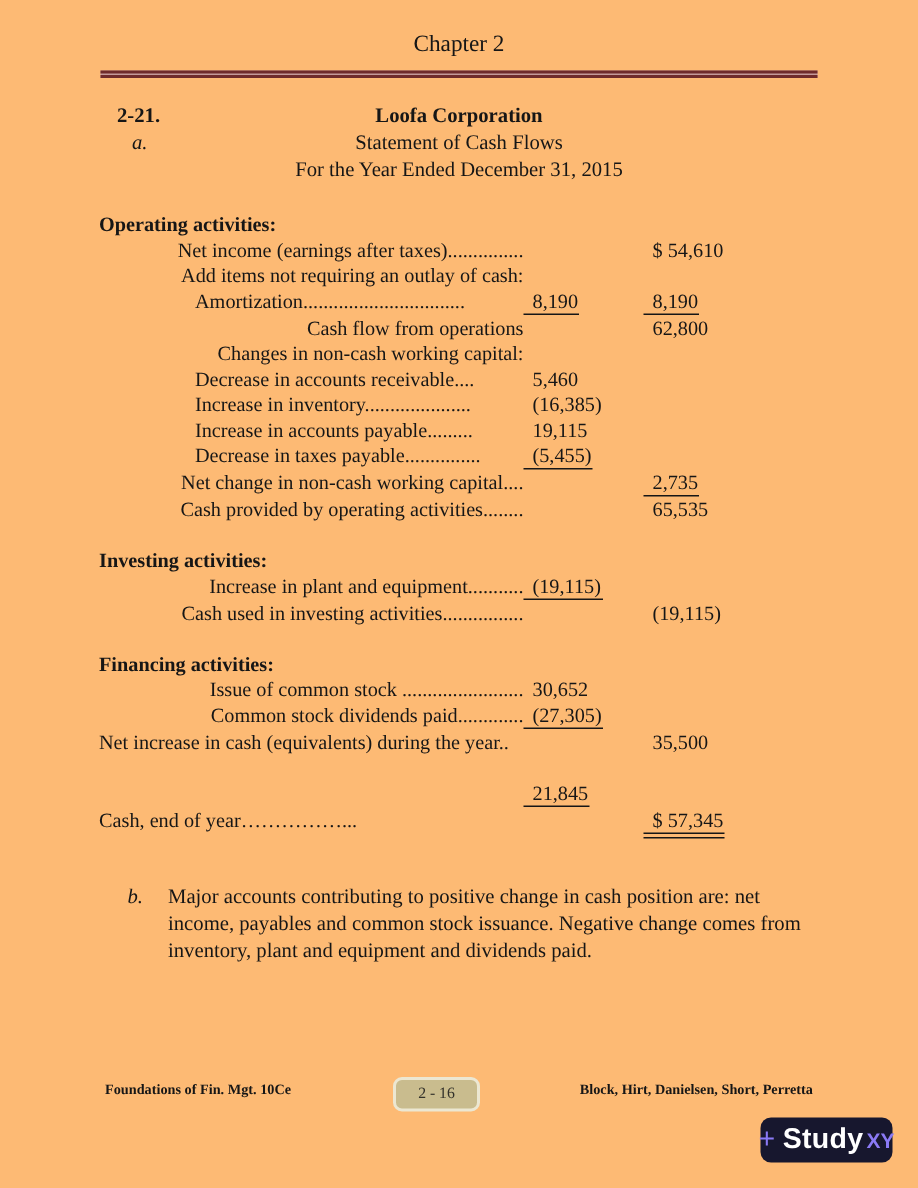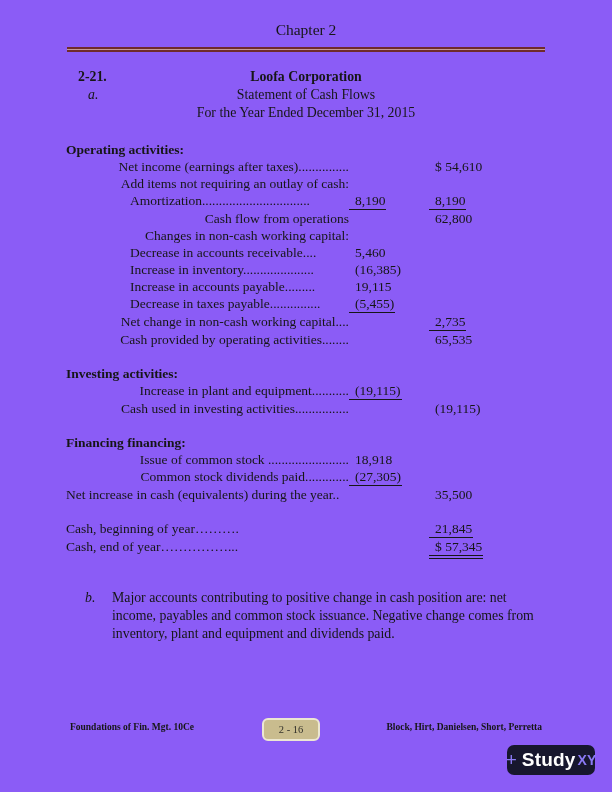--- a/index.html
+++ b/index.html
@@ -8,21 +8,21 @@
     --rule-mid:#c49a9a;
     --badge-bg:#c9bc8e;
     --badge-border:#ece7d2;
     --brand-bg:#17172e;
     --brand-accent:#8b7af5;
   }
   html,body{margin:0;padding:0;background:#ffffff;}
   .page{
     position:relative;
     width:612px;height:792px;
-    background:#8b5cf6;
+    background:#fdba74;
     font-family:"Liberation Serif","DejaVu Serif",serif;
     color:var(--ink);
     overflow:hidden;
   }
   
   .chapter{
     padding-top:21px;
     text-align:center;
     font-size:15.5px;
     height:25px;
@@ -178,42 +178,41 @@
         <span class="amt"><span class="in u">(19,115)</span></span>
         <span class="amt"></span>
       </div>
       <div class="srow">
         <span class="lab ind1">Cash used in investing activities................</span>
         <span class="amt"></span>
         <span class="amt"><span class="in">(19,115)</span></span>
       </div>
       <div class="row-gap"></div>
       <div class="srow">
-        <span class="lab ind0 b">Financing financing:</span>
+        <span class="lab ind0 b">Financing activities:</span>
         <span class="amt"></span>
         <span class="amt"></span>
       </div>
       <div class="srow">
         <span class="lab ind1">Issue of common stock ........................</span>
-        <span class="amt"><span class="in">18,918</span></span>
+        <span class="amt"><span class="in">30,652</span></span>
         <span class="amt"></span>
       </div>
       <div class="srow">
         <span class="lab ind1">Common stock dividends paid.............</span>
         <span class="amt"><span class="in u">(27,305)</span></span>
         <span class="amt"></span>
       </div>
       <div class="srow">
         <span class="lab ind0">Net increase in cash (equivalents) during the year..</span>
         <span class="amt"></span>
         <span class="amt"><span class="in">35,500</span></span>
       </div>
       <div class="row-gap"></div>
       <div class="srow">
-        <span class="lab ind0">Cash, beginning of year……….</span>
         <span class="amt"></span>
         <span class="amt"><span class="in u">21,845</span></span>
       </div>
       <div class="srow">
         <span class="lab ind0">Cash, end of year……………...</span>
         <span class="amt"></span>
         <span class="amt"><span class="in du">$ 57,345</span></span>
       </div>
     </div>
 

